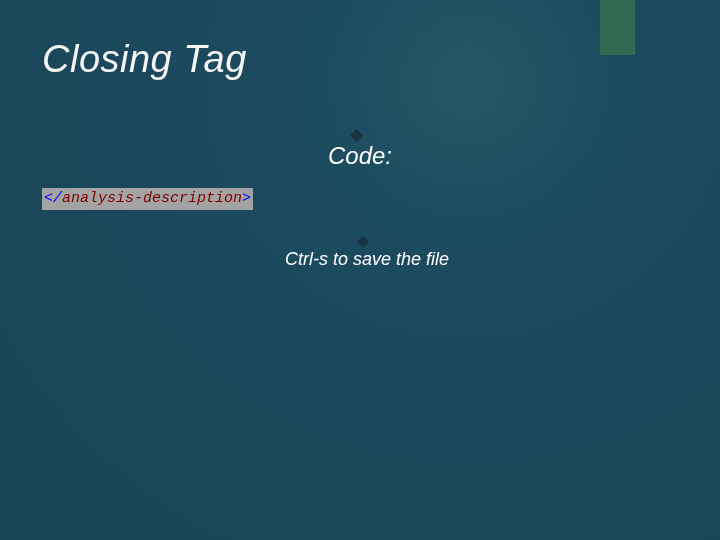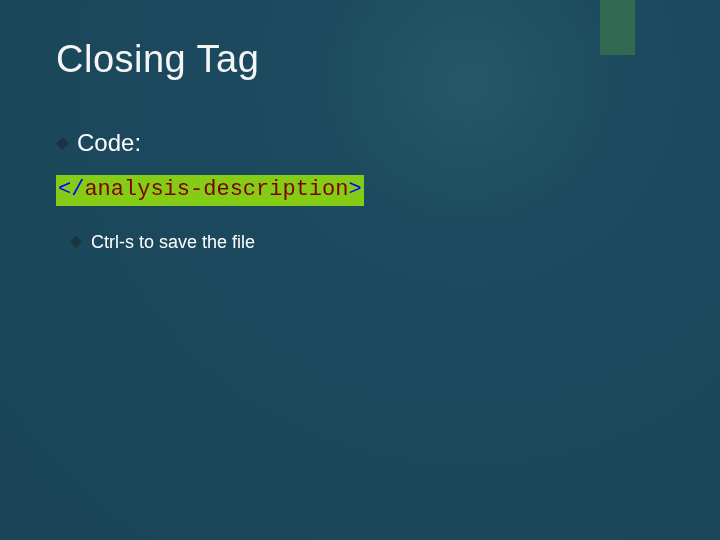--- a/index.html
+++ b/index.html
@@ -19,56 +19,58 @@
     }
     .accent-block {
       position: absolute;
       top: 0;
       right: 85px;
       width: 35px;
       height: 55px;
       background: #316952;
     }
     .slide-content {
-      padding: 38px 56px;
+      padding: 38px 42px;
+      font-style: italic;
     }
     .title {
       font-size: 38px;
       font-weight: normal;
       color: #f5f5f5;
       margin-bottom: 48px;
       letter-spacing: 0.5px;
     }
     .bullet-row {
       display: flex;
       align-items: center;
       margin-bottom: 14px;
+      flex-direction: column;
     }
     .bullet-icon {
       width: 13px;
       height: 13px;
       margin-right: 8px;
       flex-shrink: 0;
     }
     .bullet-icon svg {
       display: block;
     }
     .bullet-text-large {
       font-size: 24px;
       color: #ffffff;
     }
     .bullet-text-medium {
       font-size: 18px;
       color: #ffffff;
     }
     .code-block {
       display: inline-block;
-      background: #84cc16;
+      background: #a3a3a3;
       font-family: Consolas, 'Courier New', monospace;
-      font-size: 22px;
+      font-size: 15px;
       padding: 1px 2px;
       margin: 4px 0 26px 0;
       line-height: 1.3;
     }
     .code-bracket {
       color: #0000ff;
     }
     .code-tag {
       color: #800000;
     }

